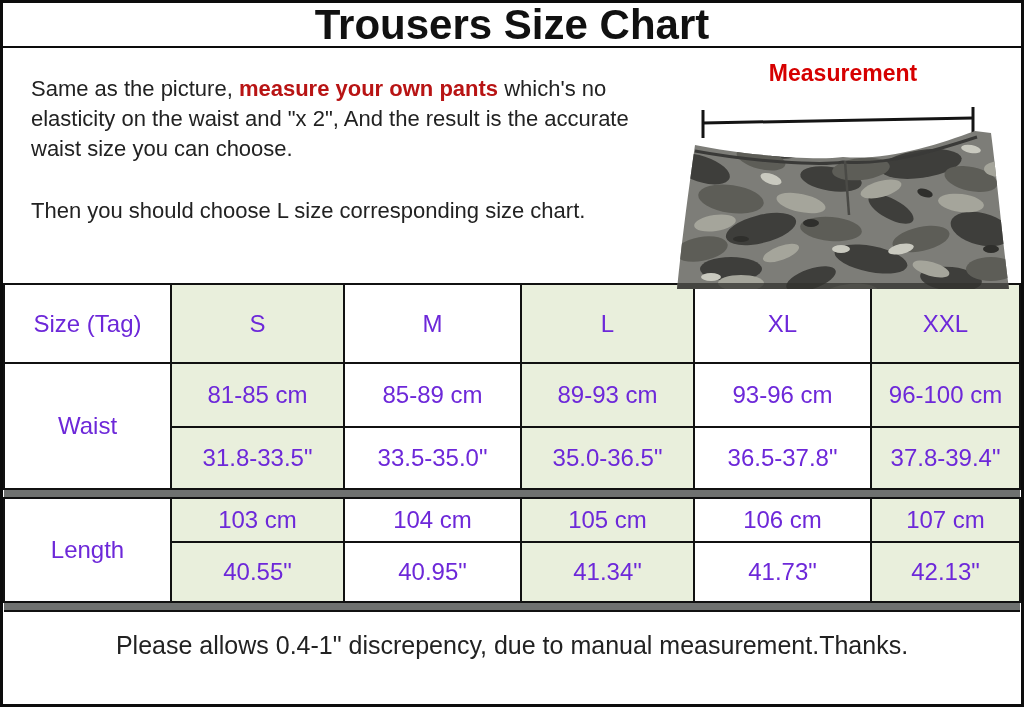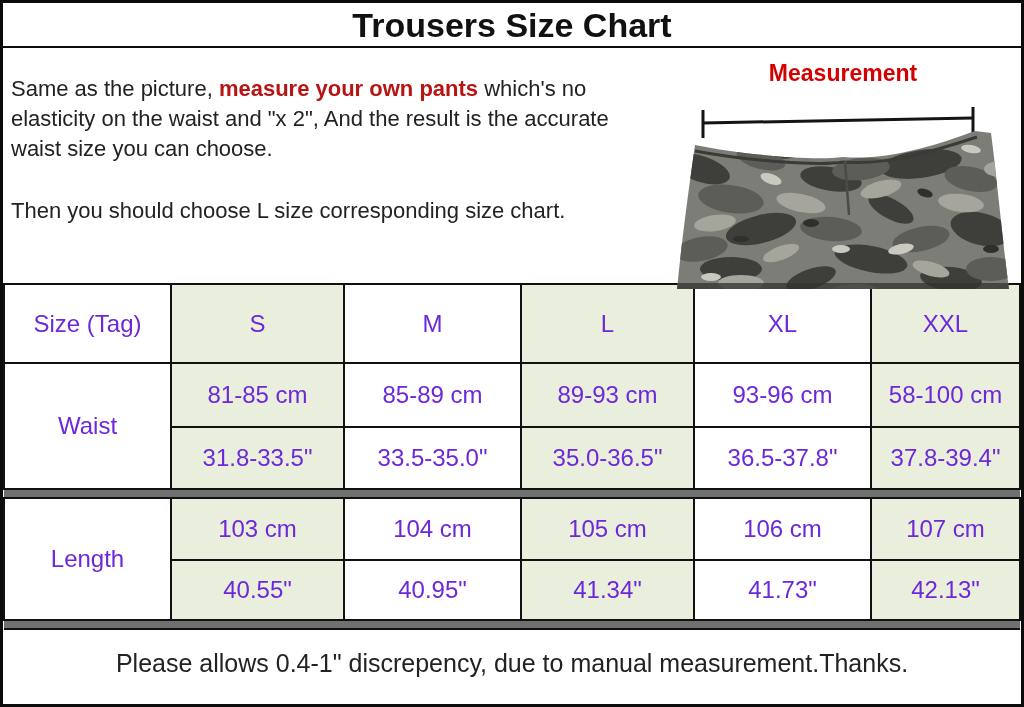--- a/index.html
+++ b/index.html
@@ -15,39 +15,40 @@
   }
 
   
   .title-bar {
     height: 45px;
     border-bottom: 2px solid #0c0c0c;
     text-align: center;
   }
   .title-bar h1 {
     margin: 0;
-    font-size: 34px;
+    font-size: 42px;
     line-height: 44px;
     font-weight: bold;
     letter-spacing: 0px;
     color: #111111;
   }
 
   
   .content {
     position: relative;
     height: 235px;
     width: 100%;
   }
   .intro {
     padding: 26px 0 0 8px;
     width: 672px;
     font-size: 22px;
     line-height: 30px;
     color: #222222;
+    margin-left: 20px;
   }
   .intro .line { white-space: nowrap; }
   .red-strong { color: #b81414; font-weight: bold; }
   .example { margin-top: 32px; }
 
   .figure {
     position: absolute;
     top: 12px; right: 4px;
     width: 348px;
     text-align: center;
@@ -71,21 +72,21 @@
     text-align: center;
     vertical-align: middle;
     font-size: 24px;
     color: #6d28d9;
     padding: 0;
   }
   td.green { background: #e9efdc; }
   tr.hdr td { height: 79px; }
   tr.cm-row td { height: 64px; }
   tr.in-row td { height: 62px; }
-  tr.cm-row2 td { height: 62px; }
+  tr.cm-row2 td { height: 44px; }
   tr.in-row2 td { height: 60px; }
   tr.divider td {
     height: 9px;
     background: #6f7170;
     border-left: none;
     border-right: none;
     border-top: 2px solid #111111;
     border-bottom: 2px solid #111111;
   }
 
@@ -211,21 +212,21 @@
         <td class="green">L</td>
         <td>XL</td>
         <td class="green">XXL</td>
       </tr>
       <tr class="cm-row">
         <td rowspan="2">Waist</td>
         <td class="green">81-85 cm</td>
         <td>85-89 cm</td>
         <td class="green">89-93 cm</td>
         <td>93-96 cm</td>
-        <td class="green">58-100 cm</td>
+        <td class="green">96-100 cm</td>
       </tr>
       <tr class="in-row">
         <td class="green">31.8-33.5"</td>
         <td>33.5-35.0"</td>
         <td class="green">35.0-36.5"</td>
         <td>36.5-37.8"</td>
         <td class="green">37.8-39.4"</td>
       </tr>
       <tr class="divider">
           <td colspan="6"></td>

